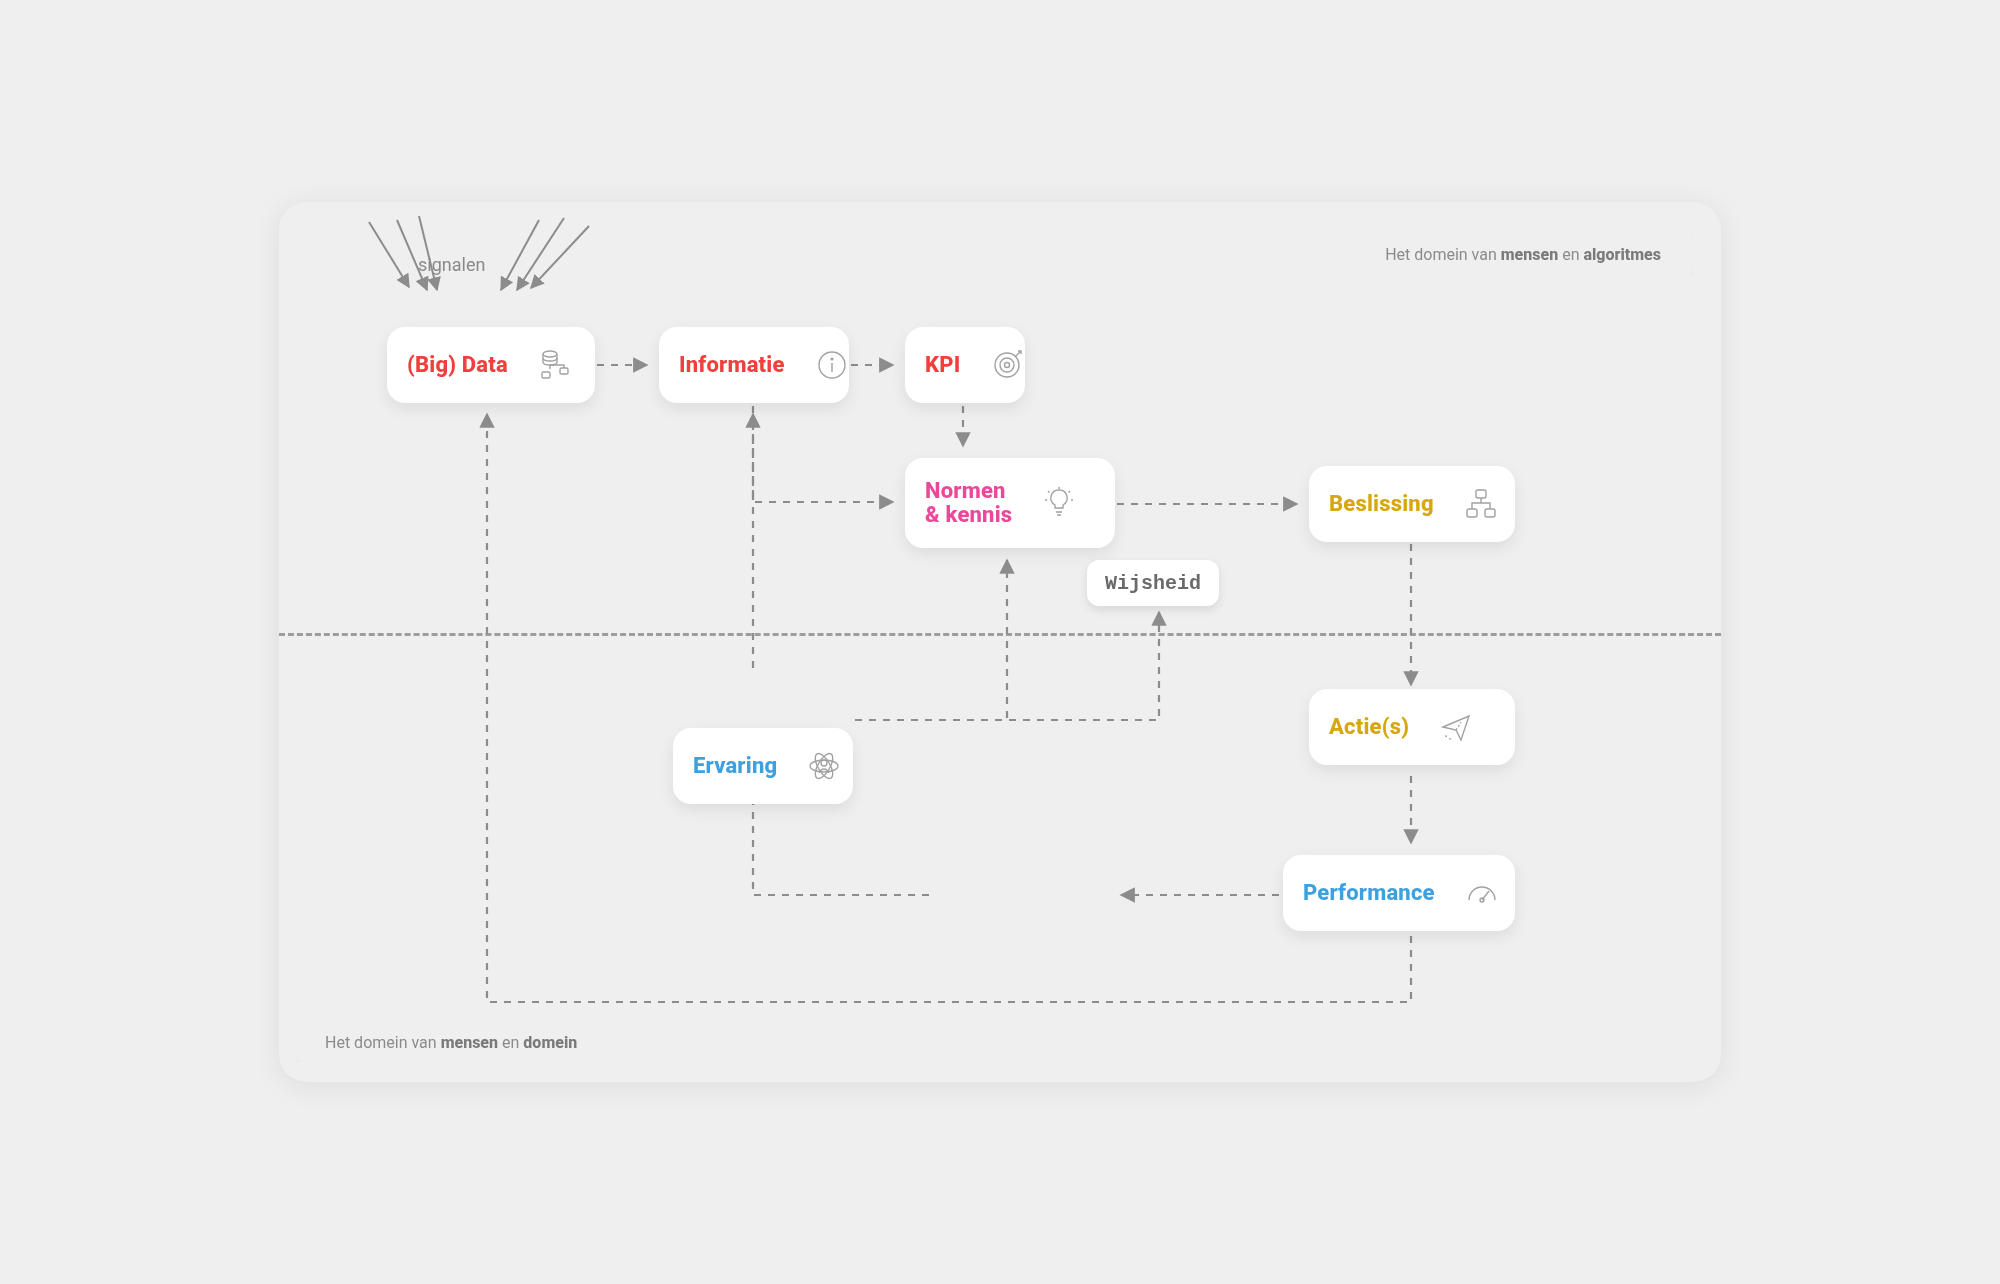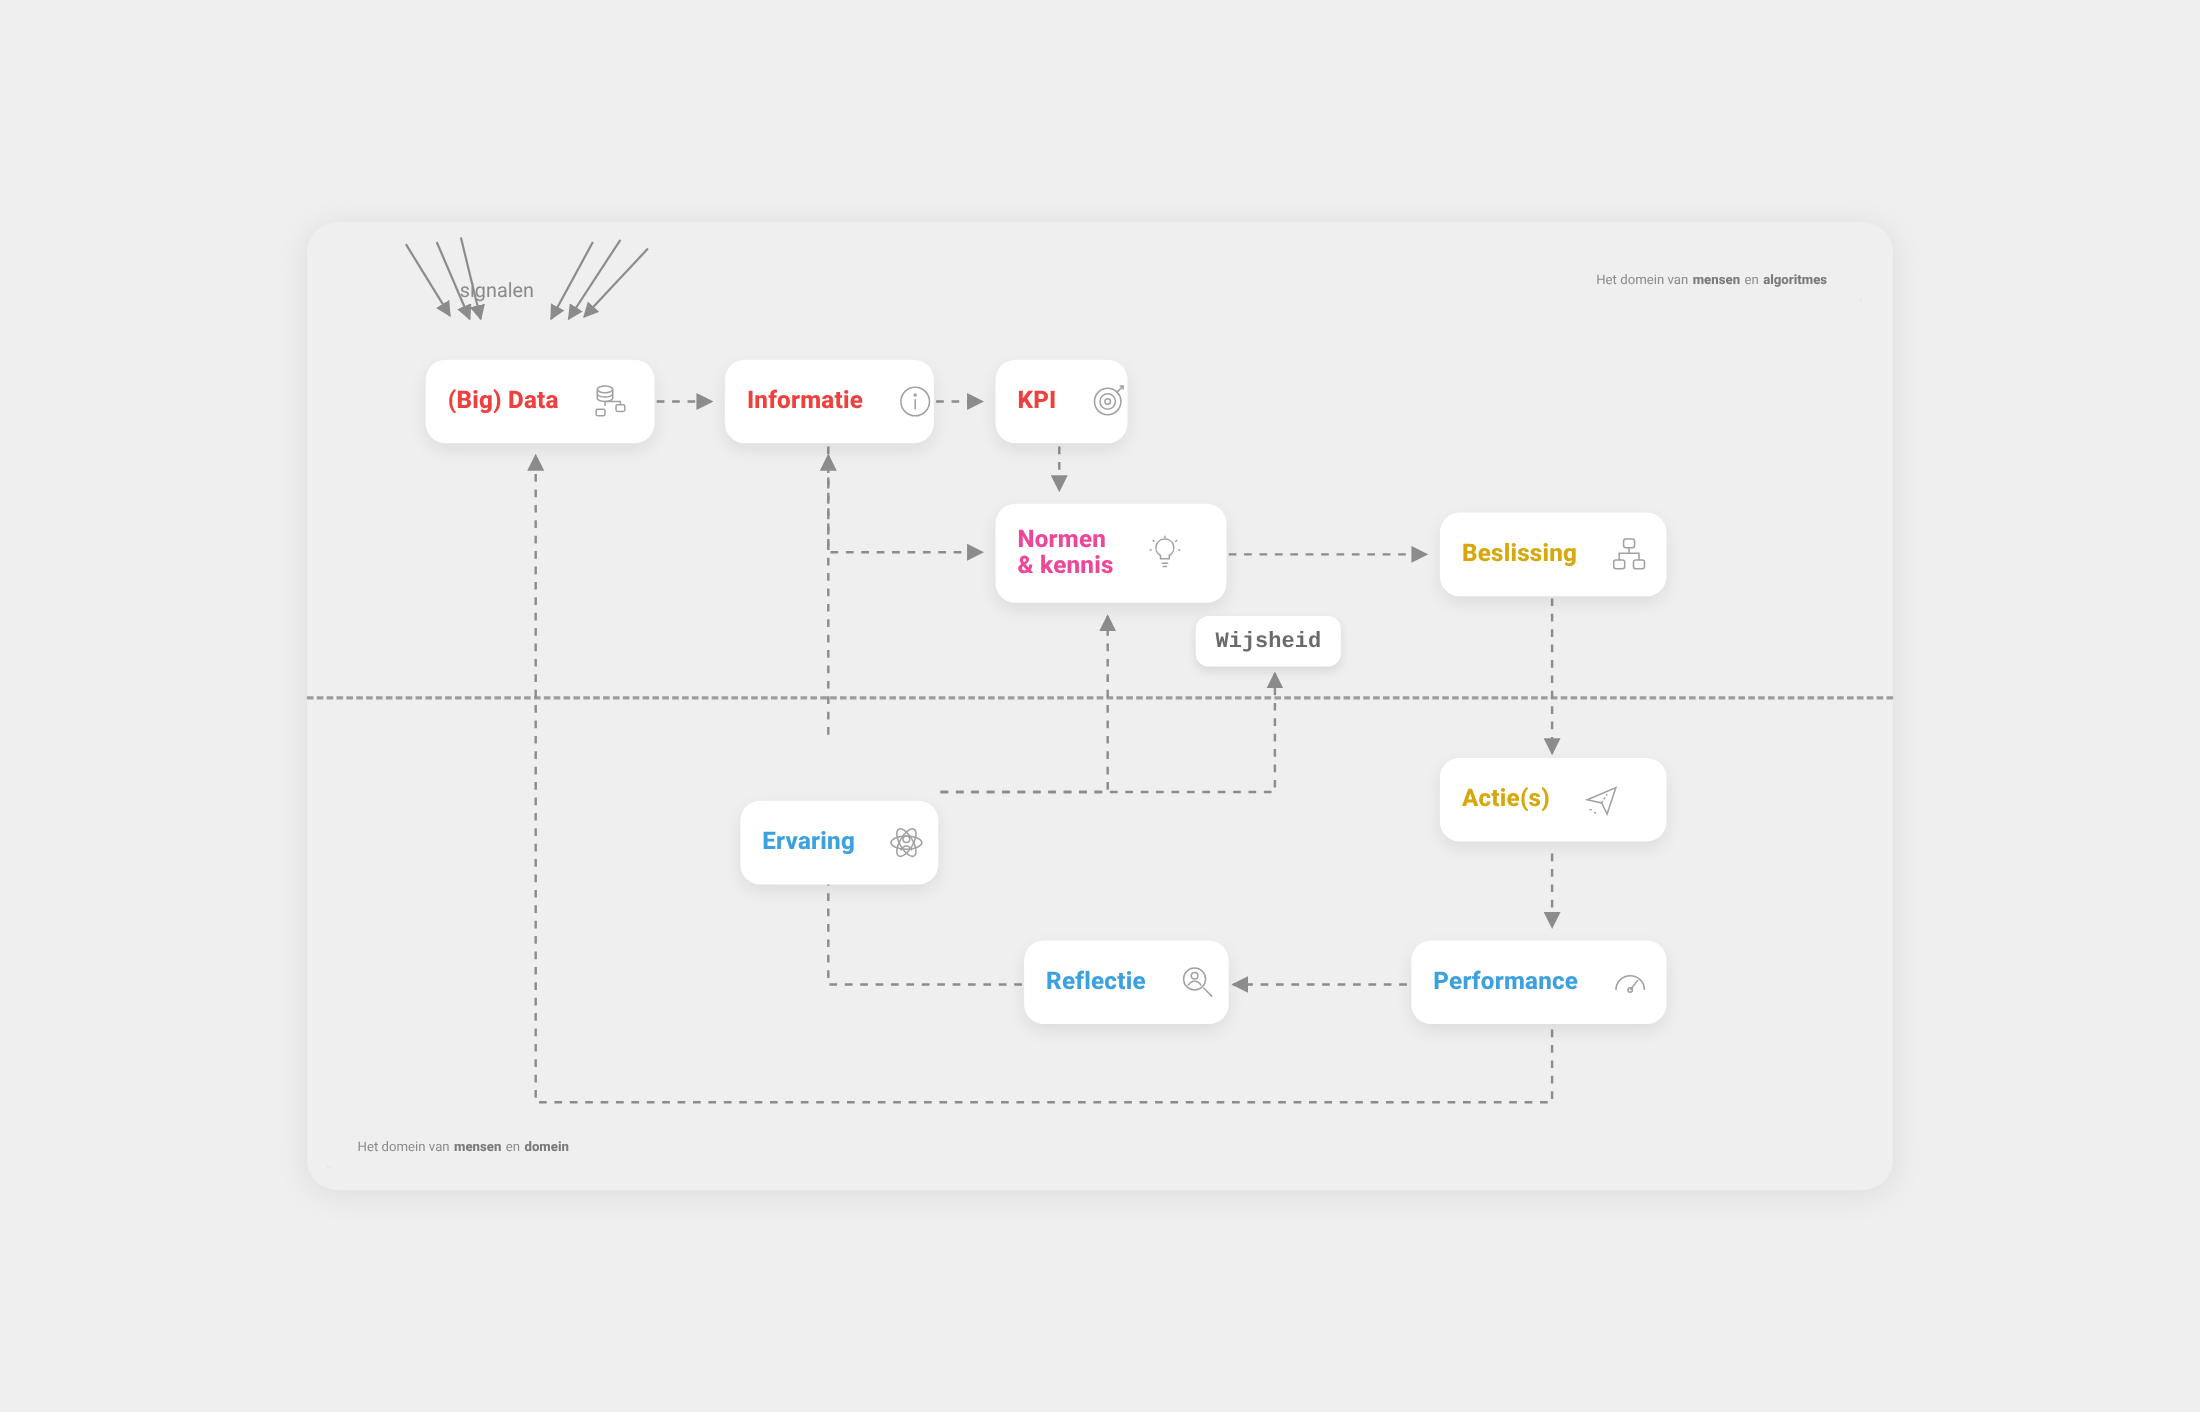--- a/index.html
+++ b/index.html
@@ -70,21 +70,21 @@
     padding:0 18px;
   }
   .pill::before{
     content:""; position:absolute; left:-8px; top:-8px; right:8px; bottom:8px;
     border-radius:12px; background:#9b9b9b; z-index:-1;
   }
 
   
   .banner {
     position:absolute; height:40px; background:#efefef;
-    display:flex; align-items:center; color:#8b8b8b; font-size:12px;
+    display:flex; align-items:center; color:#8b8b8b; font-size:16px;
     padding:0 28px; border-radius:6px;
     clip-path: polygon(0 0, calc(100% - 22px) 0, 100% 50%, calc(100% - 22px) 100%, 0 100%);
     box-shadow:0 2px 8px rgba(0,0,0,.06);
     white-space:nowrap;
   }
   .banner.left { clip-path: polygon(22px 0, 100% 0, 100% 100%, 22px 100%, 0 50%); }
   .banner b { color:#7b7b7b; font-weight:800; padding:0 4px;}
 
   
   .sig-label {
@@ -247,31 +247,20 @@
       <span class="label">Performance</span>
       <span class="icon">
         <svg viewBox="0 0 34 34">
             <path d="M4 24a13 13 0 0 1 26 0"></path>
             <path d="M17 24l7-9"></path>
             <circle cx="17" cy="24" r="2"></circle>
           </svg>
       </span>
     </div>
 
-    <div class="node blue accent-bl" style="left:652px; top:653px; width:186px;">
-      <span class="label">Reflectie</span>
-      <span class="icon">
-        <svg viewBox="0 0 34 34">
-            <circle cx="14" cy="14" r="10"></circle>
-            <path d="M22 22l8 8"></path>
-            <circle cx="14" cy="11" r="3"></circle>
-            <path d="M8 20c1.5-3 4-4 6-4s4.5 1 6 4"></path>
-          </svg>
-      </span>
-    </div>
 
     <div class="node blue accent-bl" style="left:394px; top:478px; width:180px;margin-top:48px;">
       <span class="label">Ervaring</span>
       <span class="icon">
         <svg viewBox="0 0 34 34">
             <ellipse cx="17" cy="17" rx="14" ry="6"></ellipse>
             <ellipse cx="17" cy="17" rx="14" ry="6" transform="rotate(60 17 17)"></ellipse>
             <ellipse cx="17" cy="17" rx="14" ry="6" transform="rotate(-60 17 17)"></ellipse>
             <circle cx="17" cy="14" r="3"></circle>
             <path d="M12 24c1.5-3 3.5-4 5-4s3.5 1 5 4"></path>

